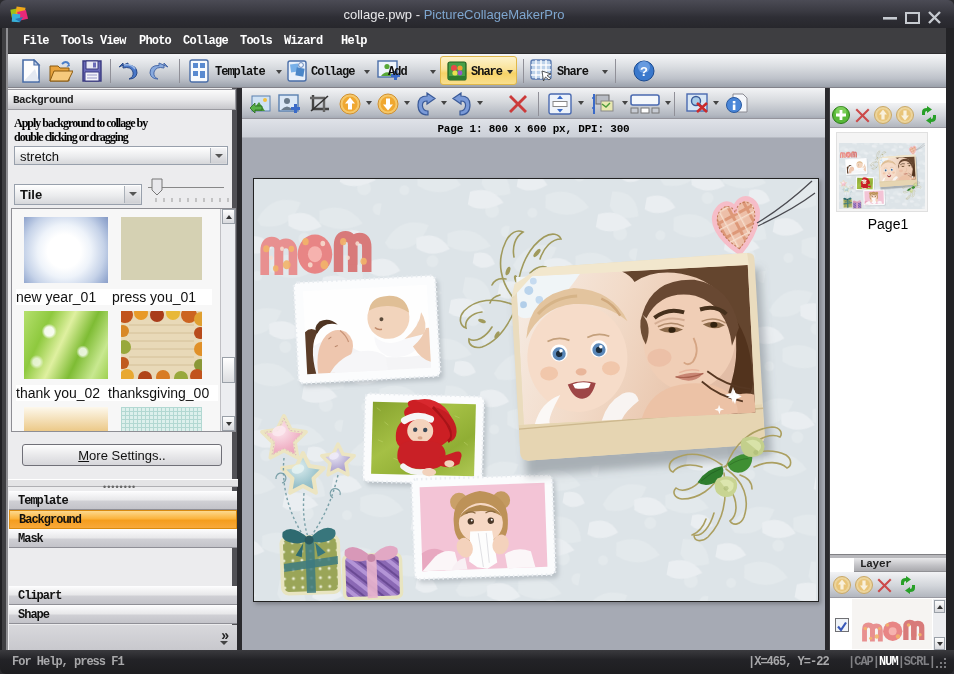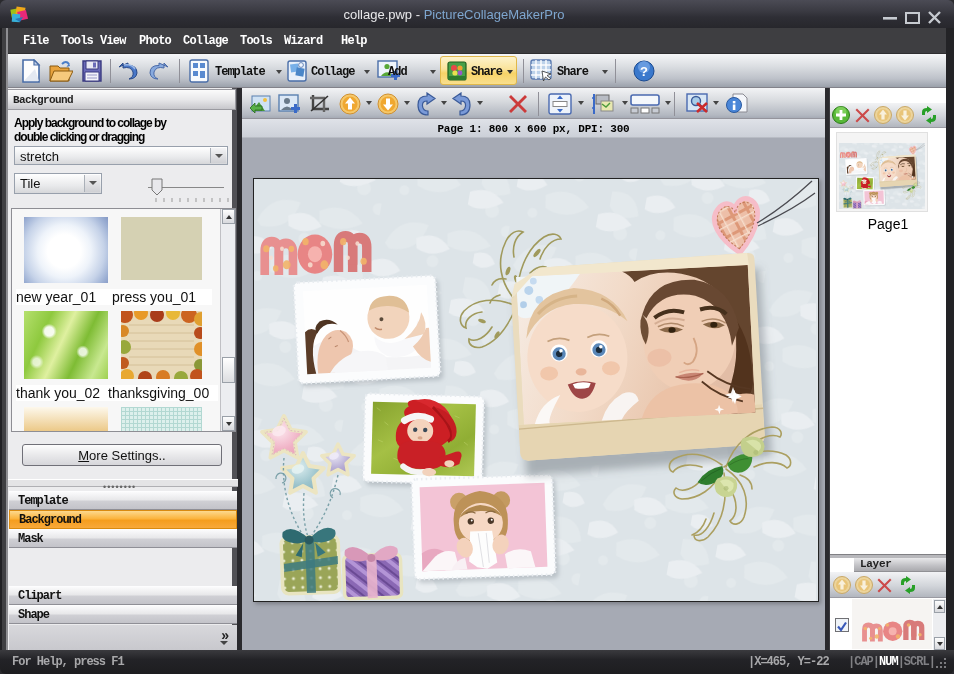--- a/index.html
+++ b/index.html
@@ -37,21 +37,21 @@
     background:linear-gradient(90deg,#202023 0,#202023 2px,#3f3f42 2px,#3f3f42 6px,#8e8e92 6px,#8e8e92 8px); }
   #rborder { right:0; top:28px; width:8px; height:622px; background:#232326; }
   #leftpanel { left:8px; top:88px; width:229px; height:562px; background:#ececee;
     border-right:5px solid #515156; }
   #bg-header { left:0; top:1px; width:228px; height:21px;
     background:linear-gradient(#fbfbfb, #e8e8ea 50%, #c7c7cb 100%);
     border:1px solid #9a9aa0; border-left:none; }
   #bg-header span { position:absolute; left:5px; top:4px; font-size:11px; font-weight:bold;
     color:#222; font-family:"Liberation Mono", monospace; letter-spacing:-0.6px; }
   .ptext { position:absolute; color:#000; font-size:12px; font-weight:bold;
-    font-family:Liberation Sans, sans-serif; letter-spacing:-1px; }
+    font-family:Liberation Serif, serif; letter-spacing:-1px; }
   .combo { position:absolute; background:linear-gradient(#ffffff, #e9eaec 60%, #d6d7da);
     border:1px solid #98a0ac; }
   .combo .ctext { position:absolute; left:5px; top:2px; font-size:13px; color:#111; }
   .combo .cbtn { position:absolute; right:1px; top:1px; bottom:1px; width:16px;
     background:linear-gradient(#f4f4f6, #cfd0d4); border-left:1px solid #aab0b8; }
   .combo .cbtn:after { content:""; position:absolute; left:4px; top:6px; width:0; height:0;
     border-left:4px solid transparent; border-right:4px solid transparent;
     border-top:4px solid #555; }
 
   
@@ -254,21 +254,21 @@
   <div id="leftpanel" class="abs">
     <div id="bg-header" class="abs">
         <span>Background</span>
       </div>
     <div class="ptext" style="left:6px;top:28px;">Apply background to collage by</div>
     <div class="ptext" style="left:6px;top:42px;">double clicking or dragging</div>
     <div class="combo" style="left:6px;top:58px;width:214px;height:19px;">
       <span class="ctext">stretch</span>
         <span class="cbtn"></span>
     </div>
-    <div class="combo" style="left:6px;top:85px;width:88px;height:21px;">
+    <div class="combo" style="left:6px;top:96px;width:128px;height:21px;font-weight:bold;">
       <span class="ctext">Tile</span>
         <span class="cbtn"></span>
     </div>
 
     <div class="abs" style="left:140px;top:99px;width:76px;height:1px;background:#888;"></div>
     <svg class="abs" style="left:142px;top:90px" width="80" height="28" viewBox="0 0 80 28">
       <g stroke="#999" stroke-width="1">
         <line x1="6" y1="20" x2="6" y2="24"></line>
           <line x1="14" y1="20" x2="14" y2="24"></line>
         <line x1="22" y1="20" x2="22" y2="24"></line>

